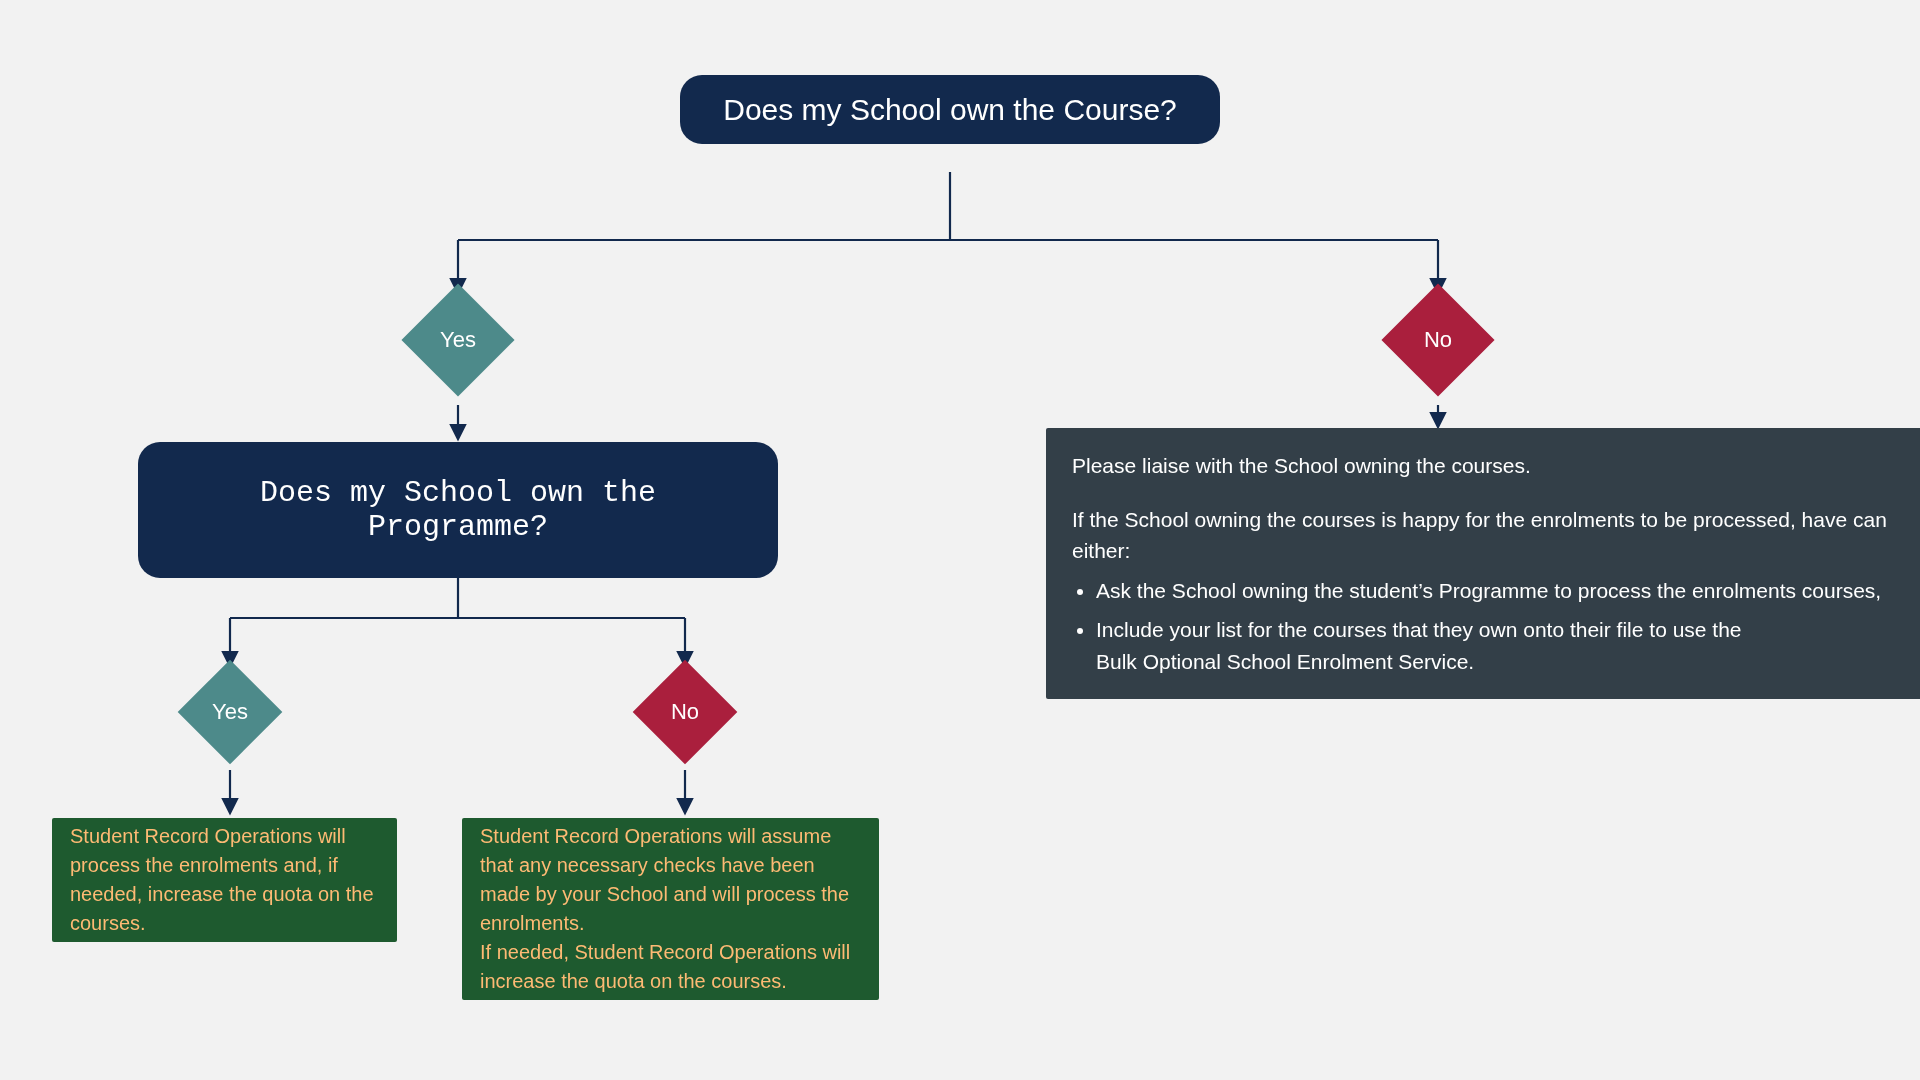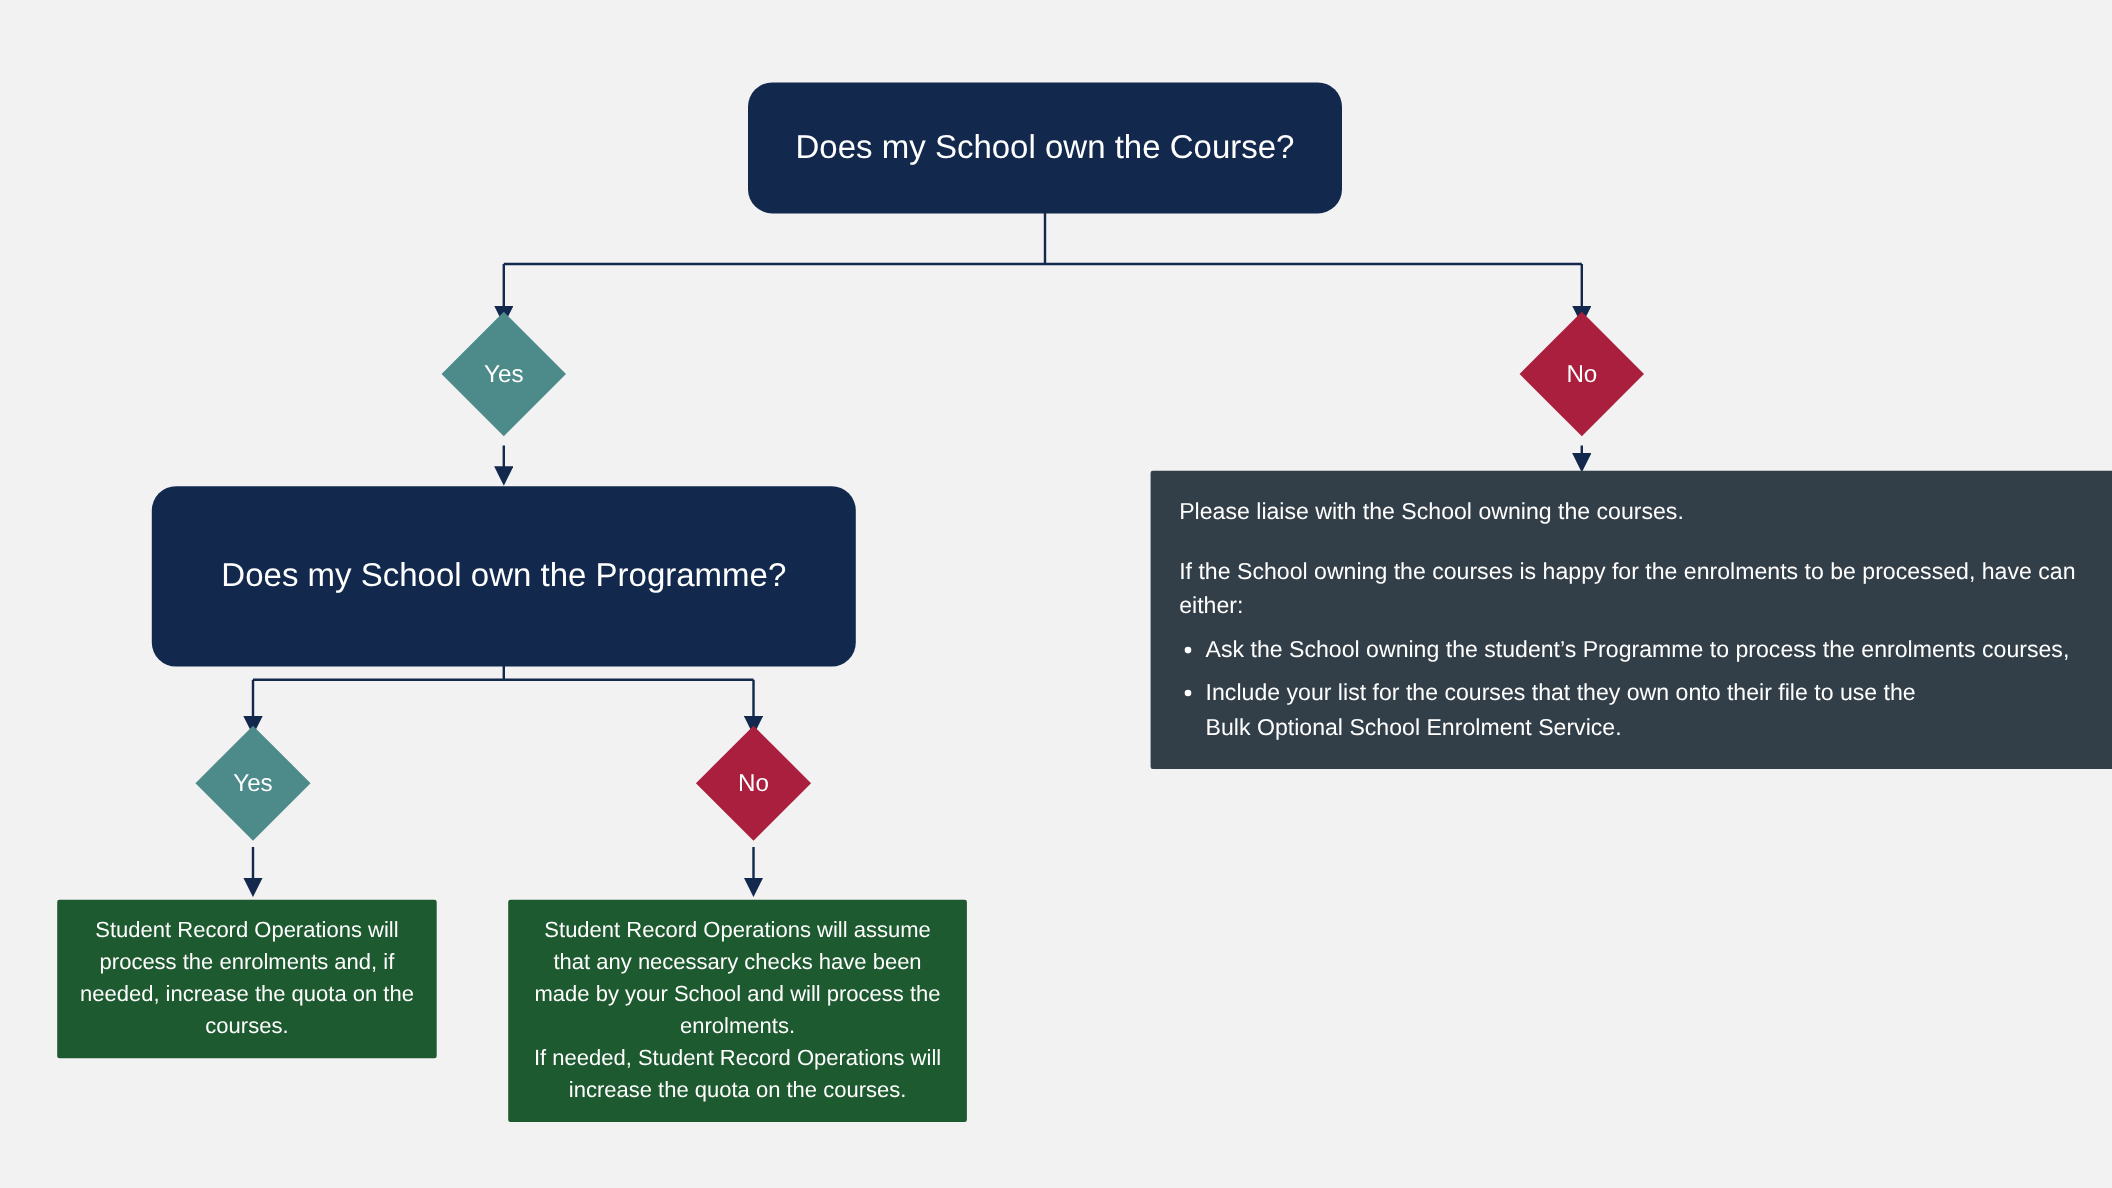--- a/index.html
+++ b/index.html
@@ -48,26 +48,25 @@
   .diamond .d-inner {
     transform: rotate(-45deg);
     color: #fff;
     font-size: 22px;
     text-align: center;
   }
   .teal { background: #4d8a8a; }
   .red { background: #aa1f3d; }
   .green-box {
     background: #1e5a2f;
-    color: #ffffff;
+    color: #fdba74;
     font-size: 20px;
     line-height: 1.45;
-    padding: 14px 18px;
+    padding: 4px 18px;
     border-radius: 2px;
-    text-align: center;
   }
   .dark-box {
     background: #333f48;
     color: #fff;
     font-size: 21px;
     line-height: 1.5;
     padding: 22px 26px;
     border-radius: 2px;
   }
   .dark-box ul {
@@ -112,31 +111,31 @@
       <path d="M 230 618 V 665" marker-end="url(#ah)"></path>
 
       <path d="M 685 618 V 665" marker-end="url(#ah)"></path>
 
       <path d="M 230 770 V 812" marker-end="url(#ah)"></path>
 
       <path d="M 685 770 V 812" marker-end="url(#ah)"></path>
     </g>
   </svg>
 
-  <div class="box q-box" style="left:680px; top:75px; width:540px; height:119px;">Does my School own the Course?</div>
+  <div class="box q-box" style="left:680px; top:75px; width:540px; height:69px;">Does my School own the Course?</div>
 
   <div class="diamond teal" style="left:418px; top:300px; width:80px; height:80px;">
     <div class="d-inner">Yes</div>
   </div>
 
   <div class="diamond red" style="left:1398px; top:300px; width:80px; height:80px;">
     <div class="d-inner">No</div>
   </div>
 
-  <div class="box q-box" style="left:138px; top:442px; width:640px; height:164px;">Does my School own the Programme?</div>
+  <div class="box q-box" style="left:138px; top:442px; width:640px; height:136px;font-family:Liberation Mono, monospace;">Does my School own the Programme?</div>
 
   <div class="diamond teal" style="left:193px; top:675px; width:74px; height:74px;">
     <div class="d-inner">Yes</div>
   </div>
 
   <div class="diamond red" style="left:648px; top:675px; width:74px; height:74px;">
     <div class="d-inner">No</div>
   </div>
 
   <div class="box green-box" style="left:52px; top:818px; width:345px;">Student Record Operations will process the enrolments and, if needed, increase the quota on the courses.</div>

